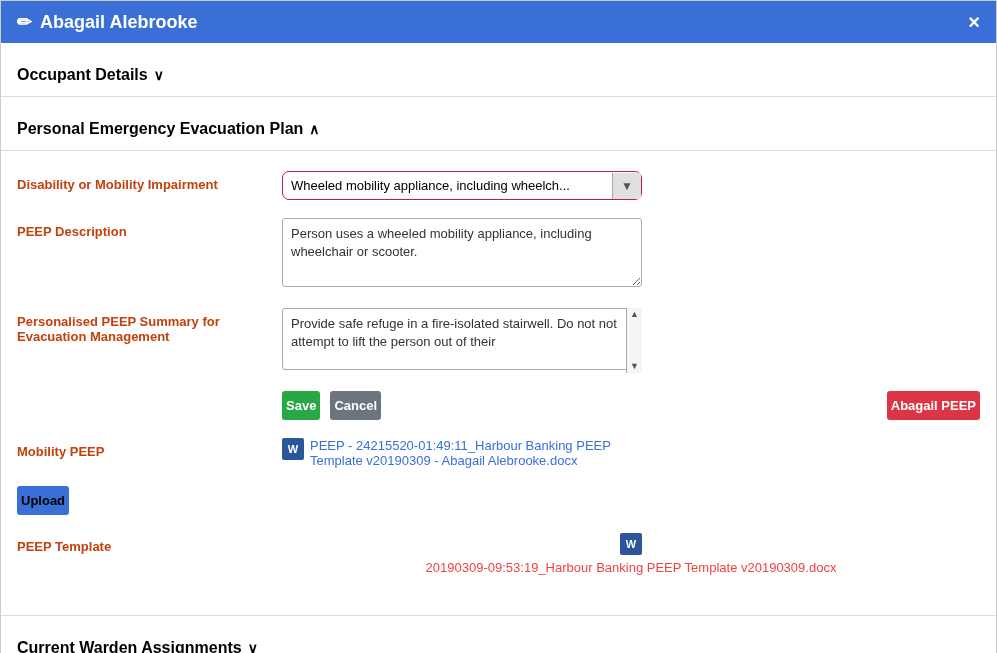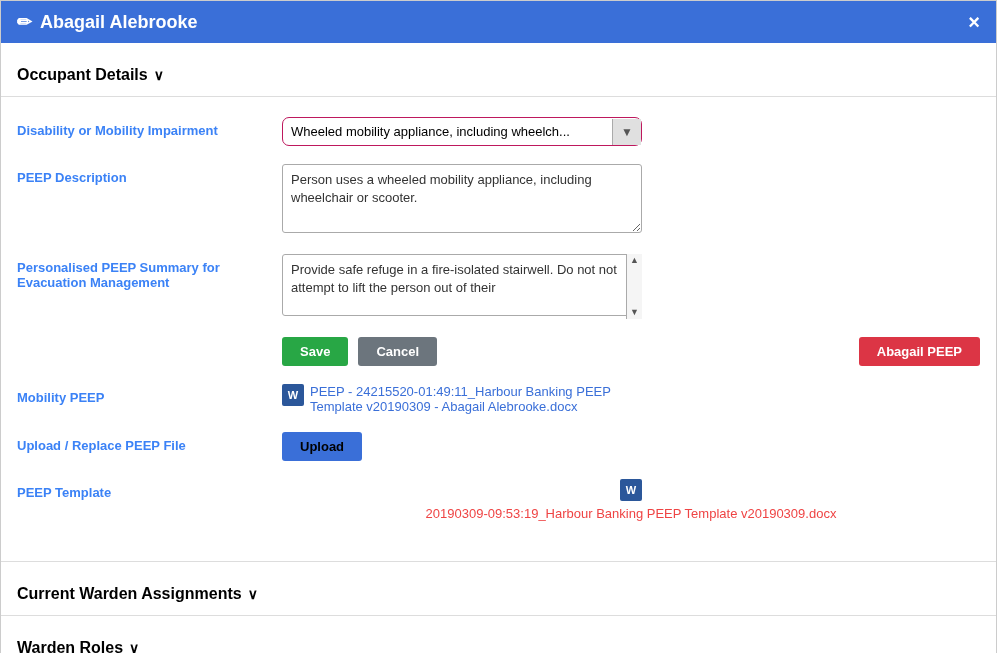--- a/index.html
+++ b/index.html
@@ -65,21 +65,21 @@
       display: flex;
       align-items: flex-start;
       margin-bottom: 18px;
     }
     .form-label {
       width: 265px;
       min-width: 265px;
       font-weight: bold;
       font-size: 13px;
       padding-top: 6px;
-      color: #3b82f6;
+      color: #c2410c;
     }
     .form-control {
       flex: 1;
     }
     .select-wrapper {
       display: flex;
       align-items: center;
       border: 1px solid #be185d;
       border-radius: 7px;
       background: white;
@@ -151,21 +151,21 @@
       line-height: 1;
     }
     .buttons-row {
       display: flex;
       align-items: center;
       gap: 10px;
       margin-bottom: 18px;
       margin-left: 265px;
     }
     .btn {
-      padding: 7px 18px;
+      padding: 7px 4px;
       border: none;
       border-radius: 3px;
       font-size: 13px;
       font-weight: bold;
       cursor: pointer;
       color: white;
     }
     .btn-save { background: #28a745; }
     .btn-cancel { background: #6c757d; }
     .btn-delete { background: #dc3545; }
@@ -221,20 +221,24 @@
       <span>Abagail Alebrooke</span>
     </div>
     <button class="modal-header-close">×</button>
   </div>
 
   <div class="section-header">
     <span>Occupant Details</span>
     <span class="chevron">∨</span>
   </div>
 
+  <div class="section-header">
+    <span>Personal Emergency Evacuation Plan</span>
+    <span class="chevron">∧</span>
+  </div>
 
   <div class="section-body">
 
     <div class="form-row">
       <div class="form-label">Disability or Mobility Impairment</div>
       <div class="form-control">
         <div class="select-wrapper">
           <select>
             <option>Wheeled mobility appliance, including wheelch...</option>
           </select>
@@ -274,21 +278,20 @@
       <div class="form-label">Mobility PEEP</div>
       <div class="form-control">
         <a class="file-link">
           <span class="word-icon">W</span>
           <span>PEEP - 24215520-01:49:11_Harbour Banking PEEP Template v20190309 - Abagail Alebrooke.docx</span>
         </a>
       </div>
     </div>
 
     <div class="form-row">
-      <div class="form-label">Upload / Replace PEEP File</div>
       <div class="form-control">
         <button class="btn btn-upload">Upload</button>
       </div>
     </div>
 
     <div class="form-row">
       <div class="form-label">PEEP Template</div>
       <div class="form-control">
         <div class="peep-template-file">
           <span class="word-icon">W</span>

